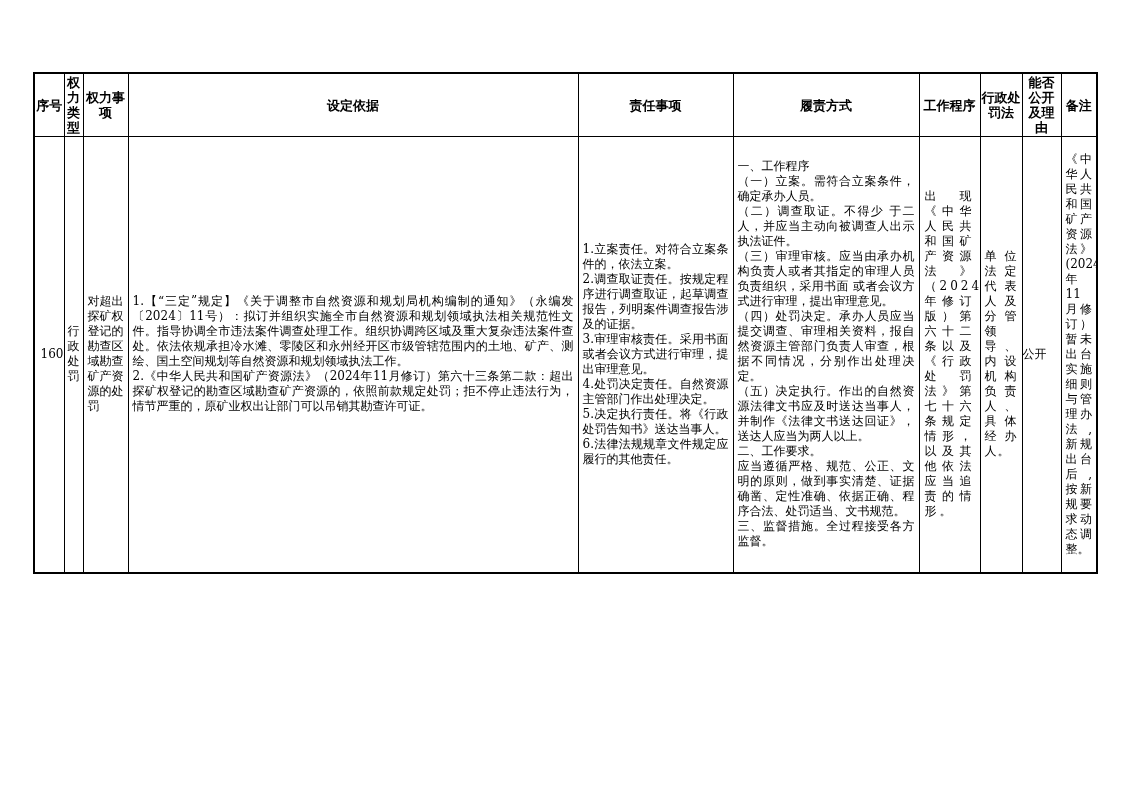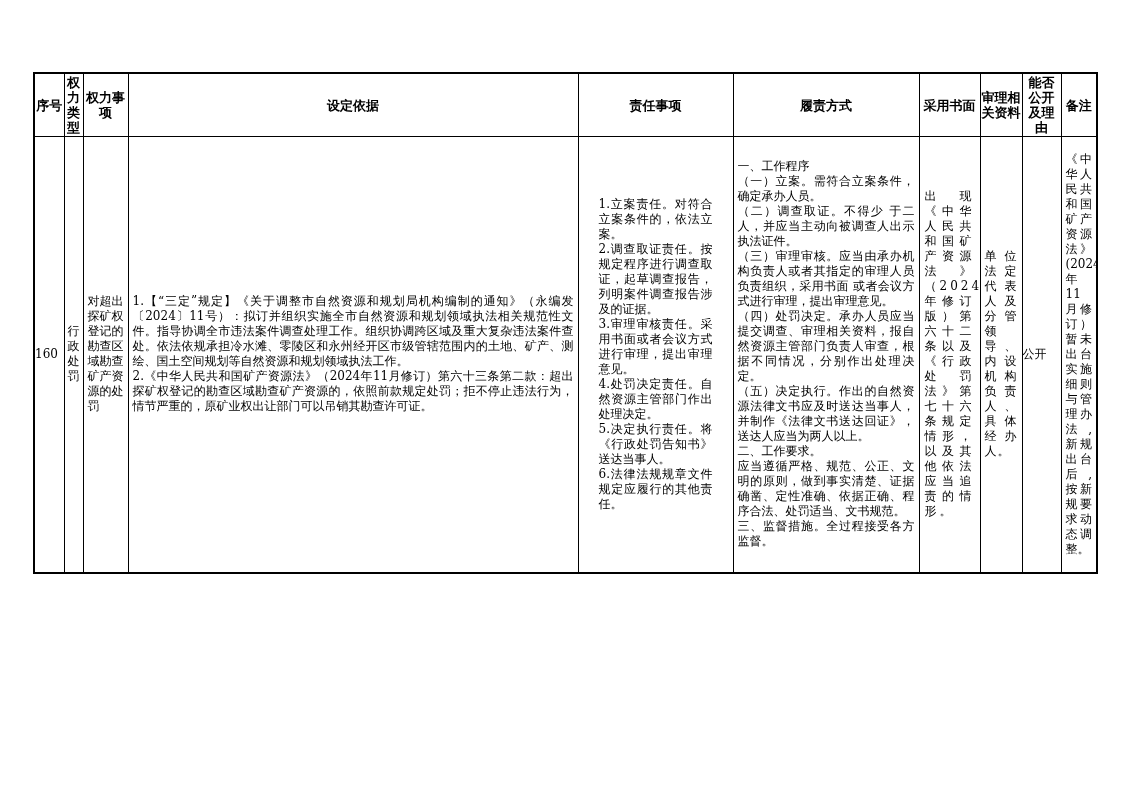--- a/index.html
+++ b/index.html
@@ -38,25 +38,25 @@
     padding: 1px;
   }
   table.power-table td {
     font-size: 12px;
     line-height: 15px;
     white-space: pre-wrap;
   }
   tr.header-row { height: 57px; }
   tr.body-row   { height: 436px; }
 
-  td.c-xuhao    { text-align: left; }
+  td.c-xuhao    { text-align: right; }
   td.c-leixing  { text-align: center; padding: 0 2px; margin-top: 40px; }
   td.c-shixiang { text-align: justify; padding: 2px 4px; }
   td.c-yiju     { text-align: justify; padding: 3px 4px; margin-left: 37px; }
-  td.c-zeren    { text-align: justify; padding: 3px 20px; }
+  td.c-zeren    { text-align: justify; padding: 3px 4px; }
   td.c-lvze     { text-align: justify; padding: 3px 4px; margin-top: 28px; }
   td.c-qingxing { text-align: justify; padding: 21px 5px; letter-spacing: 3px; }
   td.c-duixiang { text-align: justify; padding: 10px 4px; letter-spacing: 1px; }
   td.c-gongkai  { text-align: left; }
   td.c-beizhu   { text-align: justify; padding: 3px 4px; }
 </style>
 </head>
 <body>
 
 <div class="page">
@@ -74,22 +74,22 @@
       <col style="width:36px">
     </colgroup>
     <thead>
       <tr class="header-row">
         <th>序号</th>
         <th>权力类型</th>
         <th>权力事项</th>
         <th>设定依据</th>
         <th>责任事项</th>
         <th>履责方式</th>
-        <th>采用书面</th>
-        <th>审理相关资料</th>
+        <th>工作程序</th>
+        <th>行政处罚法</th>
         <th>能否公开及理由</th>
         <th>备注</th>
       </tr>
     </thead>
     <tbody>
       <tr class="body-row">
         <td class="c-xuhao">160</td>
         <td class="c-leixing">行政处罚</td>
         <td class="c-shixiang">对超出探矿权登记的勘查区域勘查矿产资源的处罚</td>
         <td class="c-yiju">1.【“三定”规定】《关于调整市自然资源和规划局机构编制的通知》（永编发〔2024〕11号）：拟订并组织实施全市自然资源和规划领域执法相关规范性文件。指导协调全市违法案件调查处理工作。组织协调跨区域及重大复杂违法案件查处。依法依规承担冷水滩、零陵区和永州经开区市级管辖范围内的土地、矿产、测绘、国土空间规划等自然资源和规划领域执法工作。

